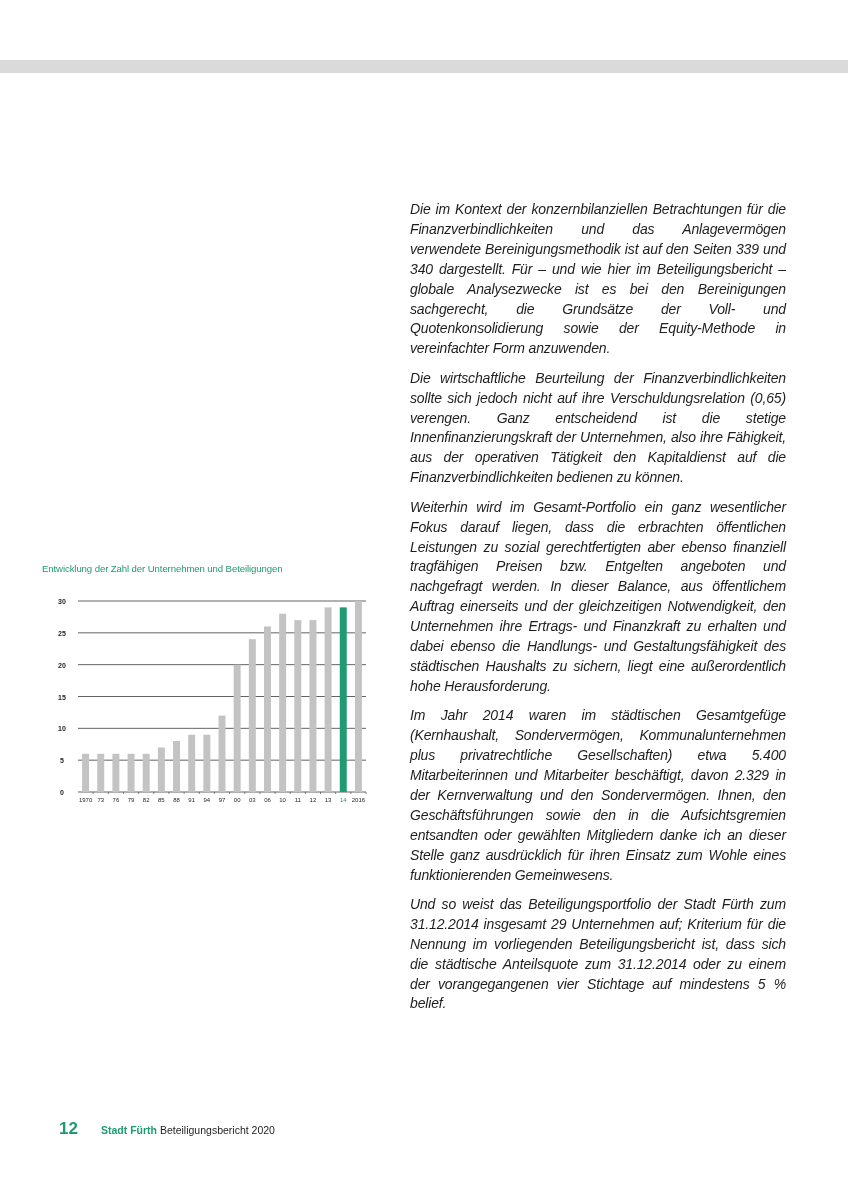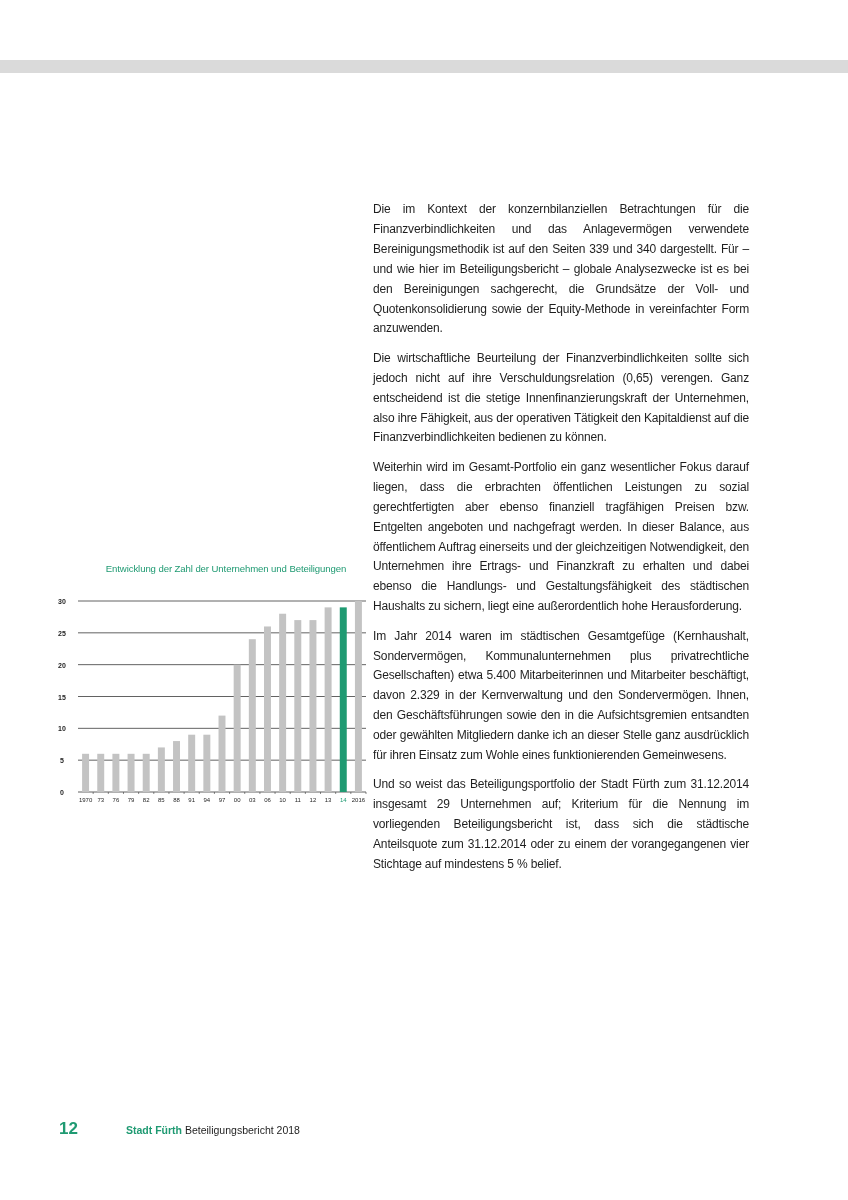--- a/index.html
+++ b/index.html
@@ -1,28 +1,28 @@
 <!DOCTYPE html>
 <html><head>
   <meta charset="utf-8">
   <style>
     html, body { margin: 0; padding: 0; background: #ffffff; }
     body { width: 848px; height: 1200px; position: relative; overflow: hidden;
            font-family: "Liberation Sans", sans-serif; color: #1e1e1e; }
     .top-band { position: absolute; left: 0; top: 60px; width: 848px; height: 13px; background: #dadada; }
-    .body-col { position: absolute; left: 373px; top: 200px; width: 376px;
-                font-size: 12px; line-height: 19.9px; text-align: justify;
-                hyphens: manual; letter-spacing: -0.15px; }
+    .body-col { position: absolute; left: 410px; top: 200px; width: 376px;
+                font-size: 14px; line-height: 19.9px; text-align: justify;
+                hyphens: manual; letter-spacing: -0.15px; font-style: italic; }
     .body-col p { margin: 0 0 9.5px 0; }
-    .chart-title { position: absolute; left: 66px; top: 563px; width: 320px; text-align: center;
+    .chart-title { position: absolute; left: 42px; top: 563px; width: 320px; 
                    font-size: 9.6px; color: #1f9a72; letter-spacing: -0.1px; }
     #chart { position: absolute; left: 50px; top: 590px; }
     .footer-page { position: absolute; left: 59px; top: 1119px; font-size: 17px; font-weight: bold; color: #1f9a72; }
     .footer-text { position: absolute; left: 101px; top: 1124px; font-size: 10.5px; color: #1e1e1e; }
-    .footer-brand { color: #1f9a72; font-weight: bold; margin-left: 25px; }
+    .footer-brand { color: #1f9a72; font-weight: bold; }
   </style>
 </head>
 <body>
 
 <div class="top-band"></div>
 
 <div class="chart-title">Entwicklung der Zahl der Unternehmen und Beteiligungen</div>
 <svg id="chart" width="320" height="222" xmlns="http://www.w3.org/2000/svg">
     <line x1="28" x2="316" y1="202" y2="202" stroke="#3a3a3a" stroke-width="0.8"></line>
     <text x="12" y="205" font-size="7" font-weight="bold" fill="#1e1e1e" text-anchor="middle" font-family="Liberation Sans, sans-serif">0</text>
@@ -101,14 +101,14 @@
   <p>Die im Kontext der konzernbilanziellen Betrachtungen für die Finanzverbindlichkeiten und das Anlagevermögen verwendete Bereinigungsmethodik ist auf den Seiten 339 und 340 dargestellt. Für – und wie hier im Beteiligungsbericht – globale Analysezwecke ist es bei den Bereinigungen sachgerecht, die Grundsätze der Voll- und Quotenkonsolidierung sowie der Equity-Methode in vereinfachter Form anzuwenden.</p>
   <p>Die wirtschaftliche Beurteilung der Finanzverbindlichkeiten sollte sich jedoch nicht auf ihre Verschuldungsrelation (0,65) verengen. Ganz entscheidend ist die stetige Innenfinanzierungskraft der Unternehmen, also ihre Fähigkeit, aus der operativen Tätigkeit den Kapitaldienst auf die Finanzverbindlichkeiten bedienen zu können.</p>
   <p>Weiterhin wird im Gesamt-Portfolio ein ganz wesentlicher Fokus darauf liegen, dass die erbrachten öffentlichen Leistungen zu sozial gerechtfertigten aber ebenso finanziell tragfähigen Preisen bzw. Entgelten angeboten und nachgefragt werden. In dieser Balance, aus öffentlichem Auftrag einerseits und der gleichzeitigen Notwendigkeit, den Unternehmen ihre Ertrags- und Finanzkraft zu erhalten und dabei ebenso die Handlungs- und Gestaltungsfähigkeit des städtischen Haushalts zu sichern, liegt eine außerordentlich hohe Herausforderung.</p>
   <p>Im Jahr 2014 waren im städtischen Gesamtgefüge (Kernhaushalt, Sondervermögen, Kommunalunternehmen plus privatrechtliche Gesellschaften) etwa 5.400 Mitarbeiterinnen und Mitarbeiter beschäftigt, davon 2.329 in der Kernverwaltung und den Sondervermögen. Ihnen, den Geschäftsführungen sowie den in die Aufsichtsgremien entsandten oder gewählten Mitgliedern danke ich an dieser Stelle ganz ausdrücklich für ihren Einsatz zum Wohle eines funktionierenden Gemeinwesens.</p>
   <p>Und so weist das Beteiligungsportfolio der Stadt Fürth zum 31.12.2014 insgesamt 29 Unternehmen auf; Kriterium für die Nennung im vorliegenden Beteiligungsbericht ist, dass sich die städtische Anteilsquote zum 31.12.2014 oder zu einem der vorangegangenen vier Stichtage auf mindestens 5 % belief.</p>
 </div>
 
 <div class="footer-page">12</div>
 <div class="footer-text">
   <span class="footer-brand">Stadt Fürth</span>
-  <span>Beteiligungsbericht 2018</span>
+  <span>Beteiligungsbericht 2020</span>
 </div>
 
 </body></html>

